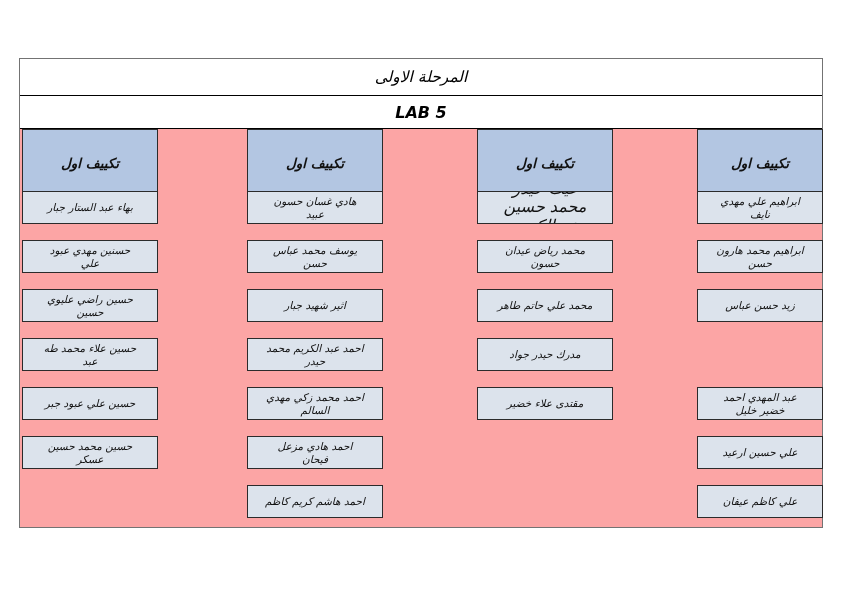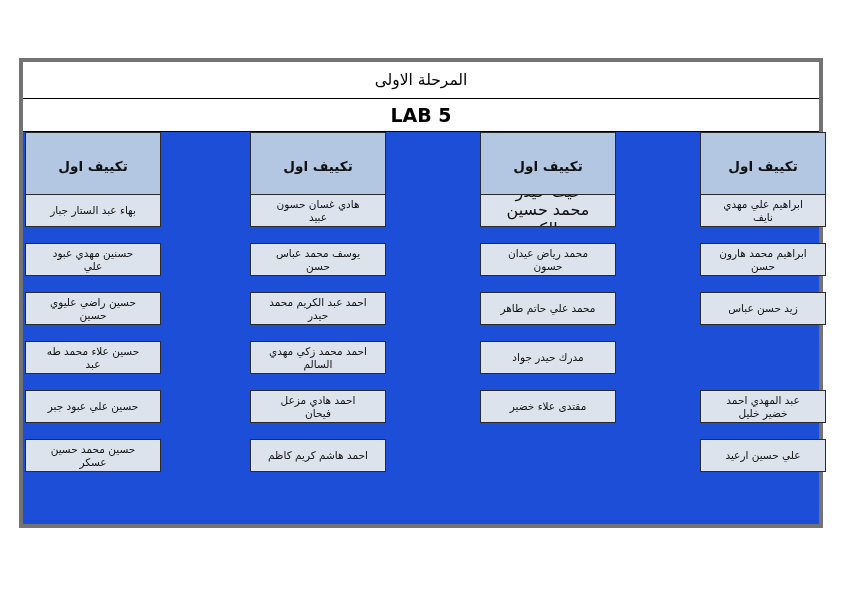--- a/index.html
+++ b/index.html
@@ -16,23 +16,24 @@
     overflow: hidden;
   }
 
   
   #sheet {
     position: absolute;
     left: 19px;
     top: 58px;
     width: 804px;
     height: 470px;
-    border: 4px solid #737373;
-    box-sizing: border-box;
-    background: #1d4ed8;
+    border: 1px solid #737373;
+    box-sizing: border-box;
+    background: #fca5a5;
+    font-style: italic;
   }
 
   
   .title-row {
     position: absolute;
     left: 0;
     width: 100%;
     box-sizing: border-box;
     display: flex;
     align-items: center;
@@ -44,21 +45,21 @@
   #title-stage {
     top: 0;
     height: 37px;
     border-bottom: 1px solid #000000;
     font-size: 15.5px;
   }
   #title-lab {
     top: 37px;
     height: 33px;
     border-bottom: 1px solid #000000;
-    font-size: 19px;
+    font-size: 16px;
     font-weight: bold;
     direction: ltr;
   }
 
   
   #columns {
     position: absolute;
     left: 0;
     top: 70px;
     width: 100%;
@@ -152,20 +153,21 @@
       </div>
     </div>
 
     <div class="column" id="col-2">
       <div class="col-header">
         <span>تكييف اول</span>
       </div>
       <div class="cells">
         <div class="cell">هادي غسان حسون عبيد</div>
         <div class="cell">يوسف محمد عباس حسن</div>
+        <div class="cell">اثير شهيد جبار</div>
         <div class="cell">احمد عبد الكريم محمد حيدر</div>
         <div class="cell">احمد محمد زكي مهدي السالم</div>
         <div class="cell">احمد هادي مزعل فيحان</div>
         <div class="cell">احمد هاشم كريم كاظم</div>
       </div>
     </div>
 
     <div class="column" id="col-3">
       <div class="col-header">
         <span>تكييف اول</span>
@@ -183,17 +185,18 @@
       <div class="col-header">
         <span>تكييف اول</span>
       </div>
       <div class="cells">
         <div class="cell">ابراهيم علي مهدي نايف</div>
         <div class="cell">ابراهيم محمد هارون حسن</div>
         <div class="cell">زيد حسن عباس</div>
         <div class="cell empty"></div>
         <div class="cell">عبد المهدي احمد خضير خليل</div>
         <div class="cell">علي حسين ارعيد</div>
+        <div class="cell">علي كاظم عيفان</div>
       </div>
     </div>
 
   </div>
 </div>
 
 </body></html>

